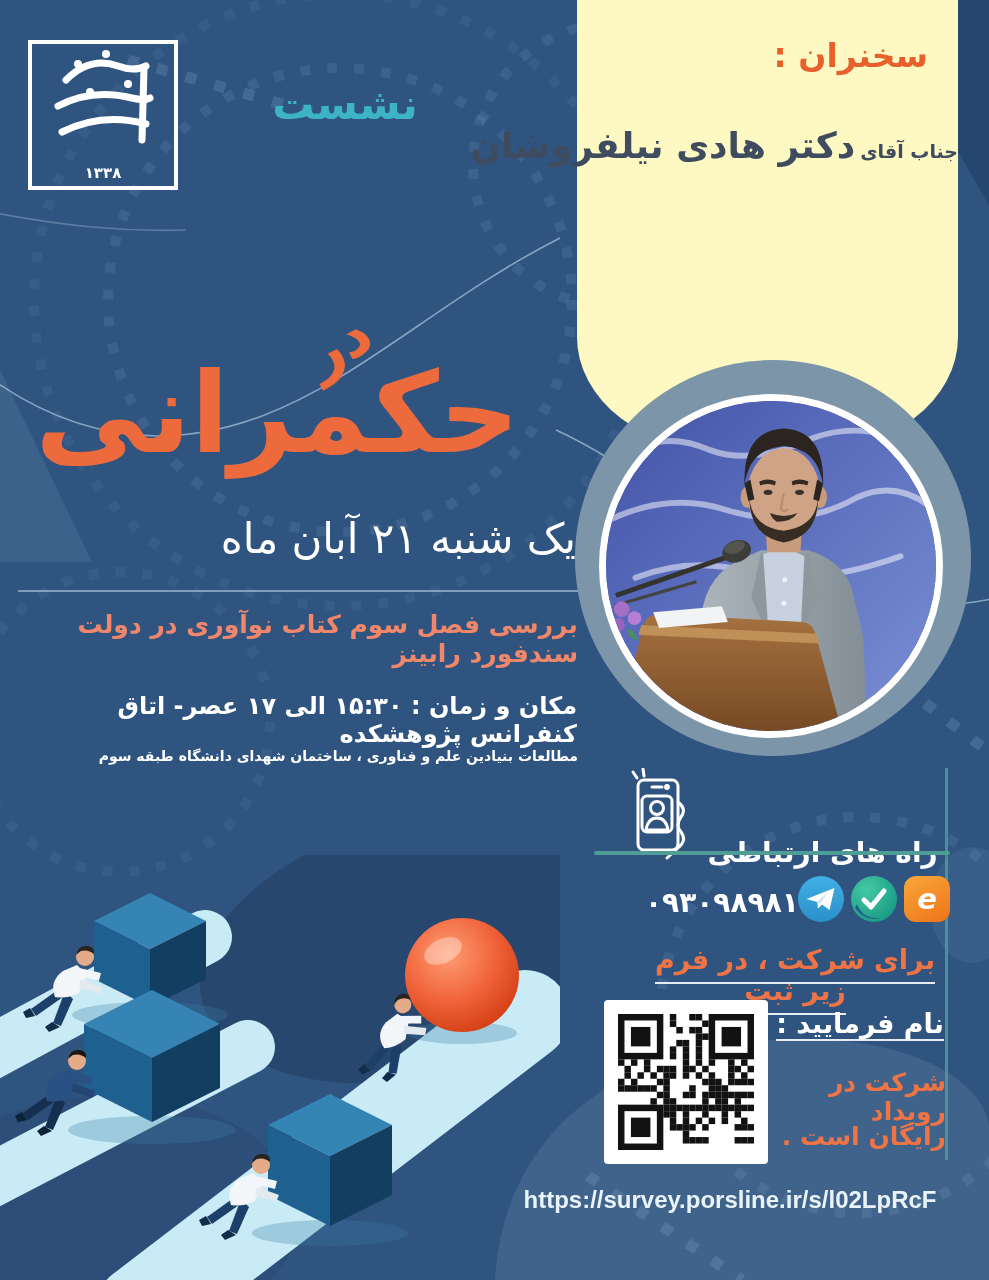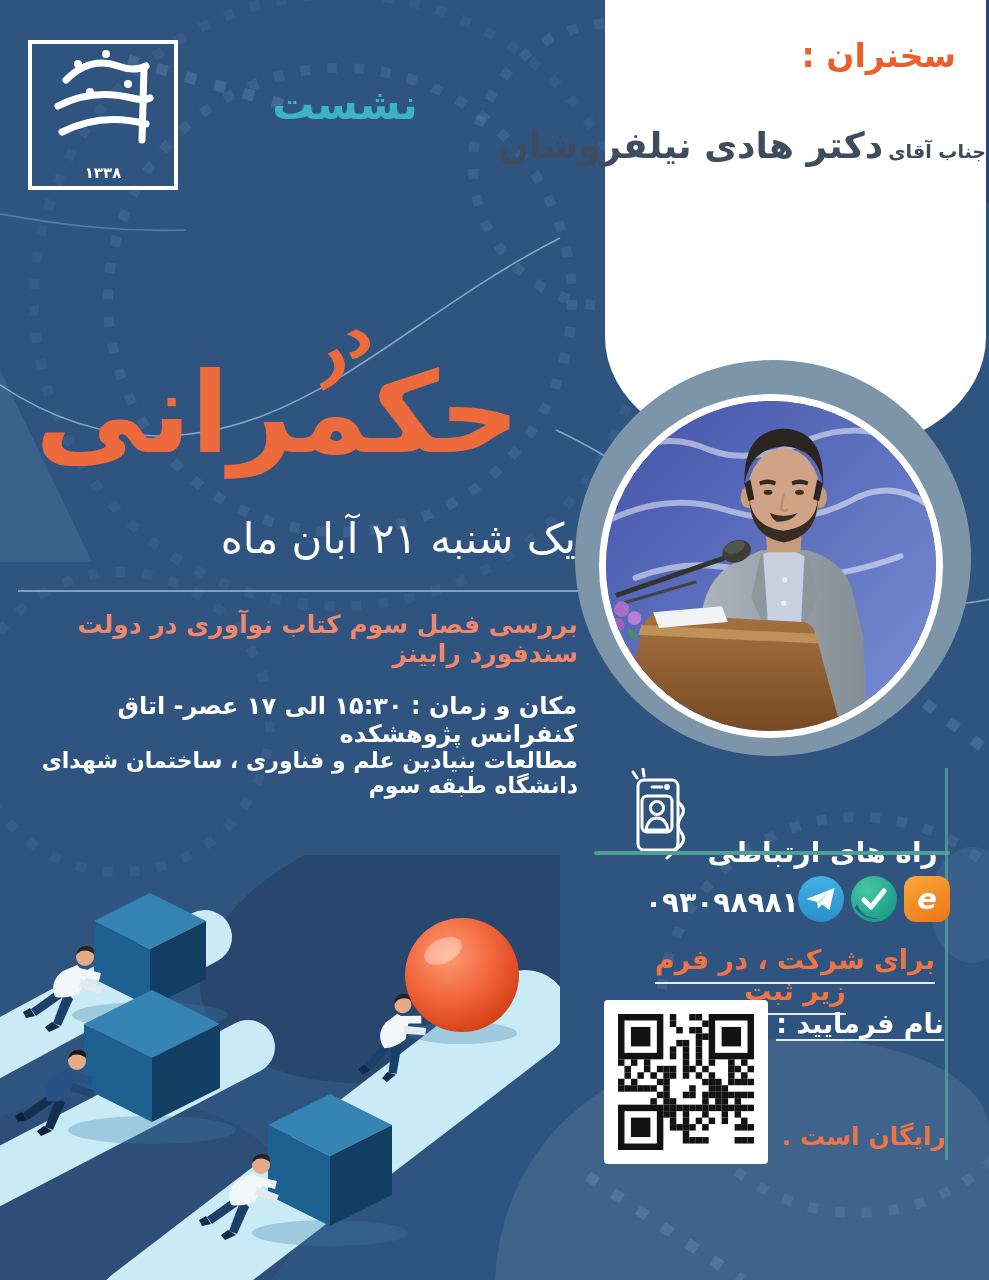--- a/index.html
+++ b/index.html
@@ -26,40 +26,40 @@
   .session-label{left:255px;top:80px;width:180px;text-align:center;color:#3db4c6;
                  font-size:42px;font-weight:bold;z-index:5;}
   .title-1{left:165px;top:112px;width:400px;text-align:center;color:#ed6a3d;font-size:112px;
            font-weight:bold;line-height:1.3;white-space:nowrap;z-index:5;}
   .title-dar{left:298px;top:308px;width:80px;text-align:center;color:#ed6a3d;font-size:60px;
              font-weight:bold;transform:rotate(-27deg);z-index:5;}
   .title-2{left:5px;top:338px;width:545px;text-align:center;color:#ed6a3d;font-size:112px;
            font-weight:bold;line-height:1.35;white-space:nowrap;z-index:5;}
 
   
-  .panel{left:577px;top:0;width:381px;height:452px;background:#ffffff;z-index:2;
-         border-radius:0 0 150px 150px / 0 0 115px 115px;box-sizing:border-box;margin-left:28px;}
+  .panel{left:577px;top:0;width:381px;height:452px;background:#fef9c3;z-index:2;
+         border-radius:0 0 150px 150px / 0 0 115px 115px;box-sizing:border-box;}
   .panel-heading{margin:36px 30px 0 0;text-align:right;color:#e8602c;font-size:33px;font-weight:bold;}
   .panel-name{margin-top:50px;text-align:center;color:#3f4b5e;white-space:nowrap;}
   .panel-name .prefix{font-size:19px;font-weight:bold;}
   .panel-name .name{font-size:36px;font-weight:bold;}
   .panel-aff{margin-top:22px;text-align:center;color:#3f4f69;font-size:21px;font-weight:bold;line-height:2.35;}
 
   .gray-circle{left:575px;top:360px;width:396px;height:396px;border-radius:50%;
                background:#7c95a9;z-index:3;}
   .photo-circle{left:599px;top:394px;width:330px;height:330px;border-radius:50%;
                 border:7px solid #fff;overflow:hidden;z-index:4;background:#4a5cae;}
 
   
   .date-line{left:20px;top:514px;width:556px;text-align:right;color:#fff;font-size:42px;z-index:5;}
   .divider{left:18px;top:590px;width:560px;height:2px;background:rgba(195,220,240,.55);z-index:5;}
   .topic-line{left:18px;top:610px;width:560px;text-align:right;color:#f0876b;font-size:25px;
               font-weight:bold;z-index:5;}
   .venue1{left:15px;top:692px;width:562px;text-align:right;color:#fff;font-size:24px;font-weight:bold;z-index:5;}
-  .venue2{left:8px;top:748px;width:570px;text-align:right;color:#fff;font-size:22px;font-weight:bold;z-index:5;}
+  .venue2{left:8px;top:748px;width:570px;text-align:right;color:#fff;font-size:14px;font-weight:bold;z-index:5;}
 
   
   .phone-icon{left:622px;top:768px;z-index:5;}
   .contact-heading{left:700px;top:836px;width:245px;text-align:center;color:#fff;font-size:28px;
                    font-weight:bold;z-index:5;}
   .hline{left:594px;top:851px;width:356px;height:4px;background:#4e9e95;border-radius:2px;z-index:5;}
   .vline{left:945px;top:768px;width:3px;height:392px;background:#4e9e95;opacity:.85;z-index:5;}
   .phone-number{left:645px;top:886px;width:170px;text-align:center;color:#fff;font-size:28px;
                 font-weight:bold;direction:ltr;z-index:5;}
   .apps{left:798px;top:876px;display:flex;gap:7px;z-index:5;}
@@ -485,15 +485,17 @@
         <rect x="114" y="102" width="6" height="6" fill="#121212"></rect>
         <rect x="114" y="114" width="6" height="6" fill="#121212"></rect>
         <rect x="120" y="48" width="6" height="6" fill="#121212"></rect>
         <rect x="120" y="60" width="6" height="6" fill="#121212"></rect>
         <rect x="120" y="72" width="6" height="6" fill="#121212"></rect>
         <rect x="120" y="84" width="6" height="6" fill="#121212"></rect>
         <rect x="120" y="102" width="6" height="6" fill="#121212"></rect>
         <rect x="120" y="114" width="6" height="6" fill="#121212"></rect>
       </svg>
   </div>
+  <div class="abs free1">شرکت در رویداد</div>
   <div class="abs free2">رایگان است .</div>
+  <div class="abs url-line">https://survey.porsline.ir/s/l02LpRcF</div>
 
 </div>
 
 </body></html>

